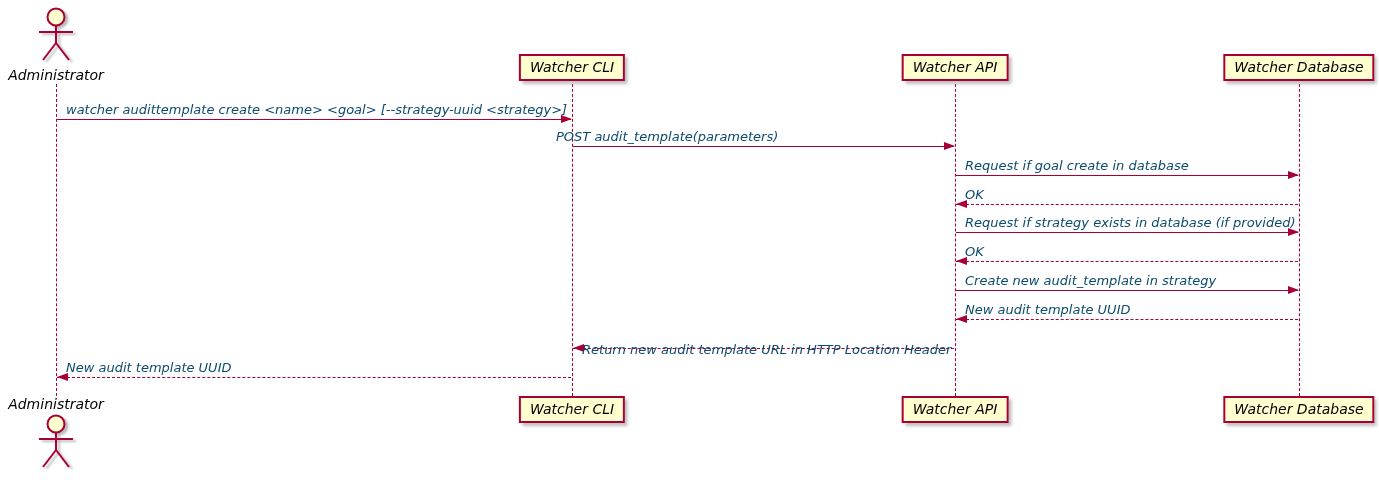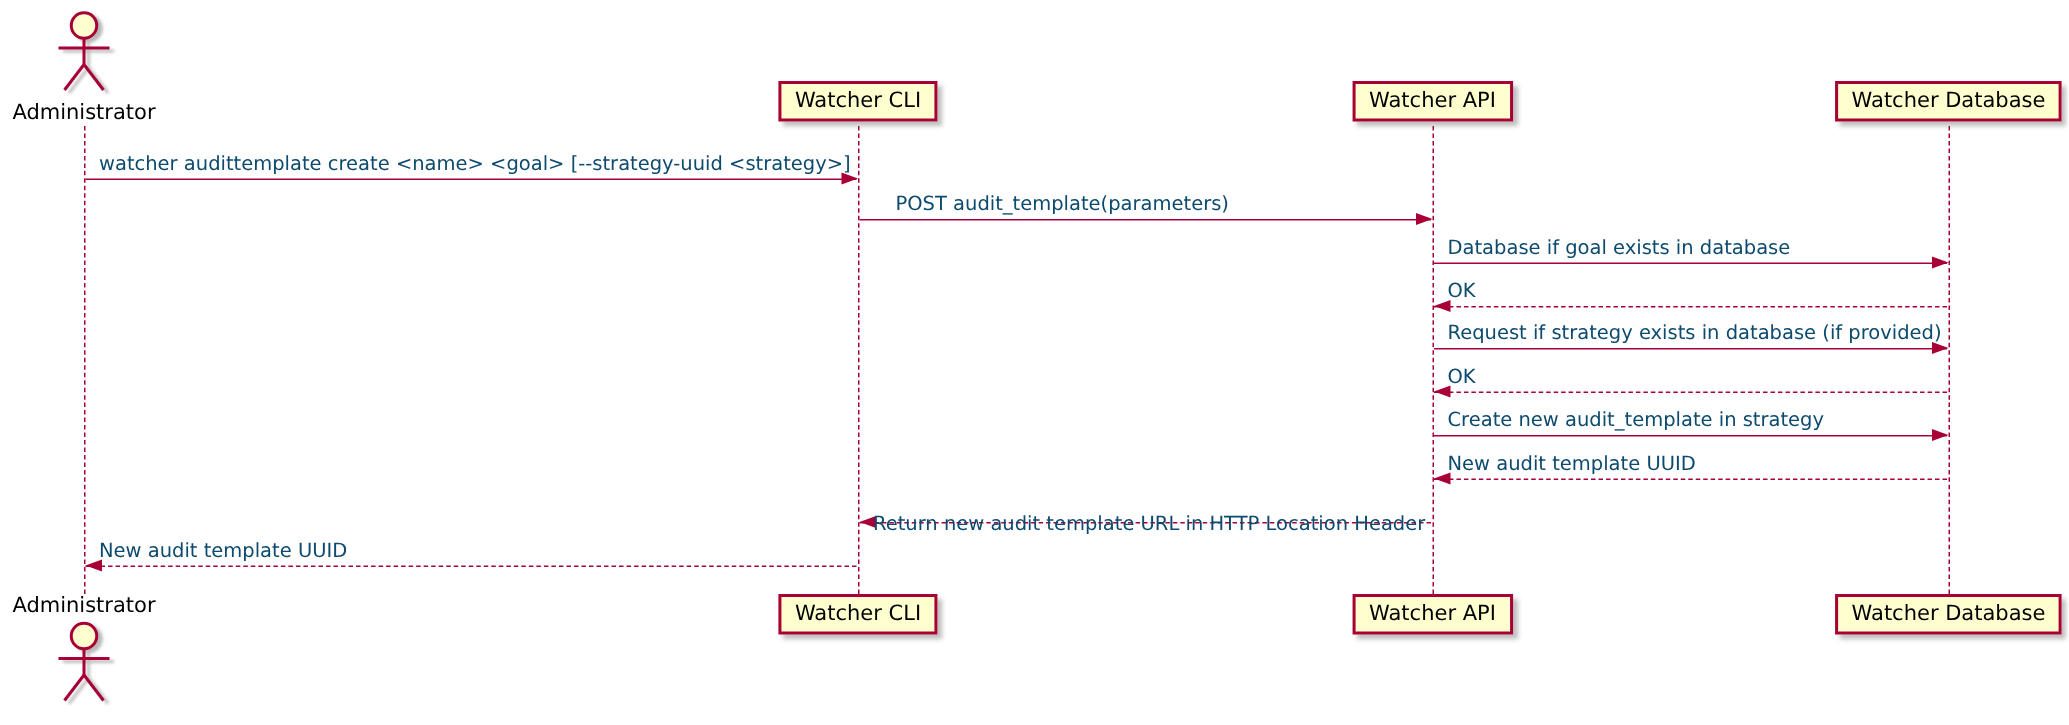--- a/index.html
+++ b/index.html
@@ -42,21 +42,21 @@
   .arrowhead.right { border-left:11px solid var(--line,#a80036); }
   .arrowhead.left  { border-right:11px solid var(--line,#a80036); }
   .msg-label {
     position:absolute; font-size:13px; line-height:15px;
     white-space:nowrap; color:#0c4a6e;
   }
 </style>
 </head>
 <body>
 
-<div id="diagram" style="width: 1379px; height: 483px; background: rgb(255, 255, 255); --line: #a80036; --participant_fill: #fefece; --participant_border: #a80036; --text: #000000;">
+<div id="diagram" style="width: 1379px; height: 483px; background: rgb(255, 255, 255); font-style: italic; --line: #a80036; --participant_fill: #fefece; --participant_border: #a80036; --text: #000000;">
     <div class="lifeline" style="left: 56px; top: 84px; height: 312px;"></div>
     <div class="actor-figure" style="left: 56px; top: 6px;"><svg width="52" height="58" viewBox="0 0 52 58" xmlns="http://www.w3.org/2000/svg">
         <circle cx="26" cy="11" r="8.5" fill="#fefece" stroke="#a80036" stroke-width="2"></circle>
         <line x1="26" y1="19.5" x2="26" y2="37" stroke="#a80036" stroke-width="2"></line>
         <line x1="9" y1="26" x2="43" y2="26" stroke="#a80036" stroke-width="2"></line>
         <line x1="26" y1="37" x2="13" y2="54" stroke="#a80036" stroke-width="2"></line>
         <line x1="26" y1="37" x2="39" y2="54" stroke="#a80036" stroke-width="2"></line>
       </svg></div>
     <div class="actor-label" style="left: 56px; top: 68px;">Administrator</div>
     <div class="actor-label" style="left: 56px; top: 397px;">Administrator</div>
@@ -74,24 +74,24 @@
     <div class="pbox" style="left: 955px; top: 54px;">Watcher API</div>
     <div class="pbox" style="left: 955px; top: 396px;">Watcher API</div>
     <div class="lifeline" style="left: 1299px; top: 84px; height: 312px;"></div>
     <div class="pbox" style="left: 1299px; top: 54px;">Watcher Database</div>
     <div class="pbox" style="left: 1299px; top: 396px;">Watcher Database</div>
     <div class="msg-line solid" style="left: 57px; width: 514px; top: 119px;"></div>
     <div class="arrowhead right" style="top: 115px; left: 561px;"></div>
     <div class="msg-label" style="left: 66px; top: 102px;">watcher audittemplate create &lt;name&gt; &lt;goal&gt; [--strategy-uuid &lt;strategy&gt;]</div>
     <div class="msg-line solid" style="left: 573px; width: 381px; top: 146px;"></div>
     <div class="arrowhead right" style="top: 142px; left: 944px;"></div>
-    <div class="msg-label" style="left: 597px; top: 129px;">POST audit_template(parameters)</div>
+    <div class="msg-label" style="left: 556px; top: 129px;">POST audit_template(parameters)</div>
     <div class="msg-line solid" style="left: 956px; width: 342px; top: 175px;"></div>
     <div class="arrowhead right" style="top: 171px; left: 1288px;"></div>
-    <div class="msg-label" style="left: 965px; top: 158px;">Database if goal exists in database</div>
+    <div class="msg-label" style="left: 965px; top: 158px;">Request if goal create in database</div>
     <div class="msg-line dashed" style="left: 956px; width: 342px; top: 204px;"></div>
     <div class="arrowhead left" style="top: 200px; left: 956px;"></div>
     <div class="msg-label" style="left: 965px; top: 187px;">OK</div>
     <div class="msg-line solid" style="left: 956px; width: 342px; top: 232px;"></div>
     <div class="arrowhead right" style="top: 228px; left: 1288px;"></div>
     <div class="msg-label" style="left: 965px; top: 215px;">Request if strategy exists in database (if provided)</div>
     <div class="msg-line dashed" style="left: 956px; width: 342px; top: 261px;"></div>
     <div class="arrowhead left" style="top: 257px; left: 956px;"></div>
     <div class="msg-label" style="left: 965px; top: 244px;">OK</div>
     <div class="msg-line solid" style="left: 956px; width: 342px; top: 290px;"></div>

